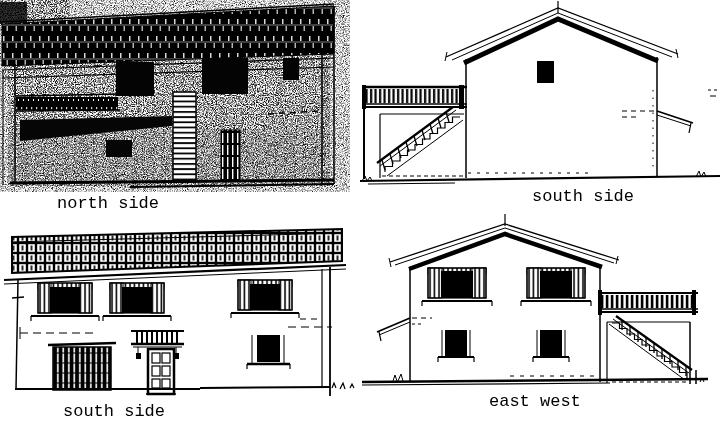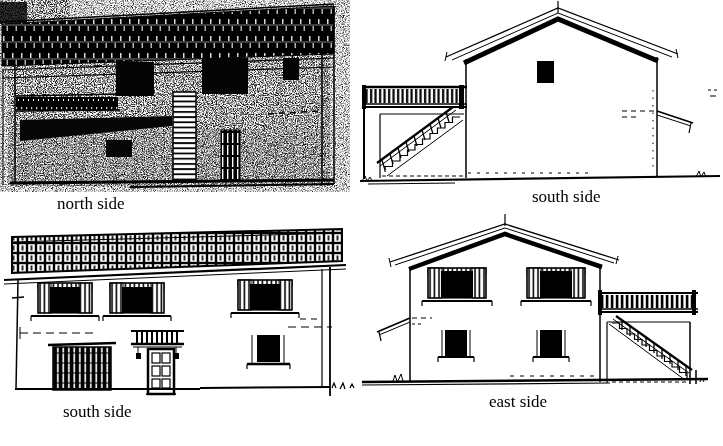--- a/index.html
+++ b/index.html
@@ -4,21 +4,21 @@
 <style>
   html,body{margin:0;padding:0;background:#ffffff;}
   #canvas{position:relative;width:723px;height:446px;background:#ffffff;overflow:hidden;
           font-family:"Liberation Serif", serif;}
   .elev{position:absolute;display:block;}
   #north-svg{left:0;top:0;}
   #west-svg{left:360px;top:0;}
   #south-svg{left:0;top:223px;}
   #east-svg{left:360px;top:210px;}
   .caption{position:absolute;color:#000;font-size:17px;line-height:18px;white-space:nowrap;
-           font-family:Liberation Serif, serif;}
+           font-family:Liberation Mono, monospace;}
   #cap-north{left:57px;top:195px;}
   #cap-west{left:532px;top:188px;}
   #cap-south{left:63px;top:403px;}
   #cap-east{left:489px;top:393px;}
   svg line, svg polyline, svg path{stroke:#000;}
 </style>
 </head>
 <body>
 
 <div id="canvas">
@@ -382,15 +382,15 @@
       <line x1="2" y1="175" x2="250" y2="173" stroke-width="1.2"></line>
       <path d="M33 171 l2 -6 l2 6 M38 171 l3 -7 l2 7" stroke-width="1" fill="none"></path>
       <line x1="336" y1="160" x2="336" y2="174" stroke-width="1.5"></line>
       <path d="M340 172 l2 -4 l2 4" stroke-width="1" fill="none"></path>
     </g>
   </svg>
 
   <div id="cap-north" class="caption">north side</div>
   <div id="cap-west" class="caption">south side</div>
   <div id="cap-south" class="caption">south side</div>
-  <div id="cap-east" class="caption">east side</div>
+  <div id="cap-east" class="caption">east west</div>
 
 </div>
 
 </body></html>

